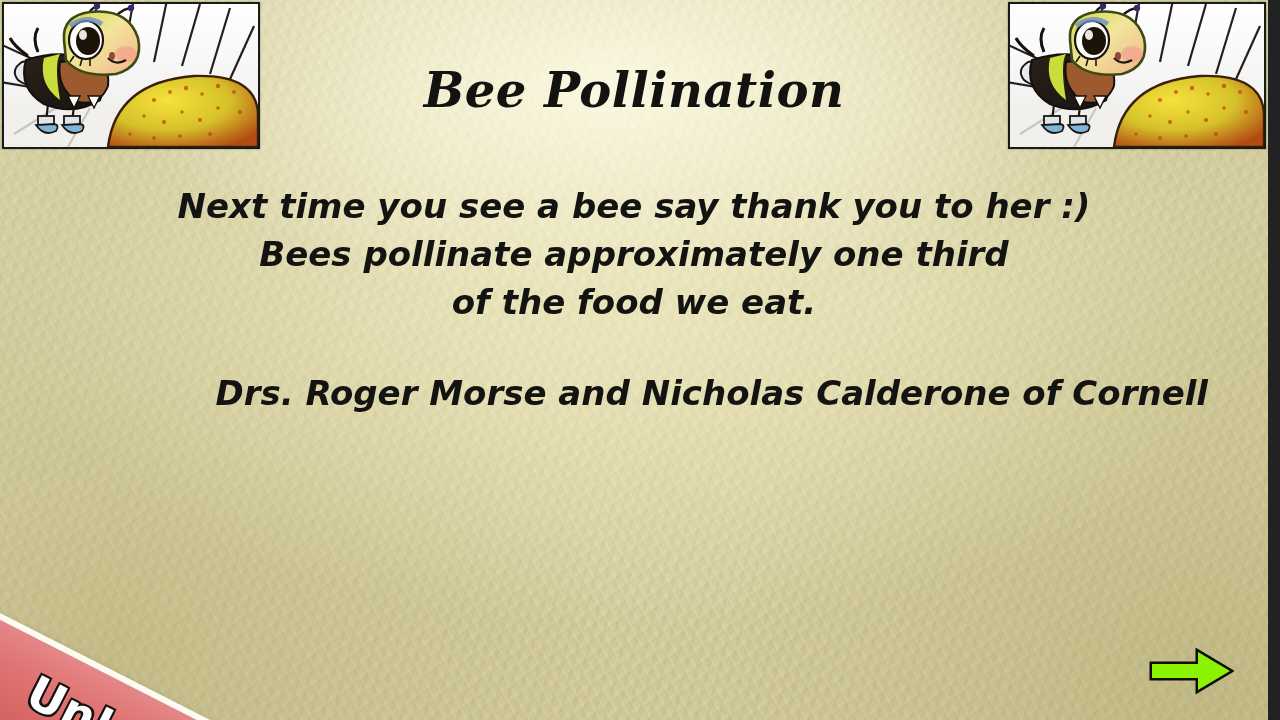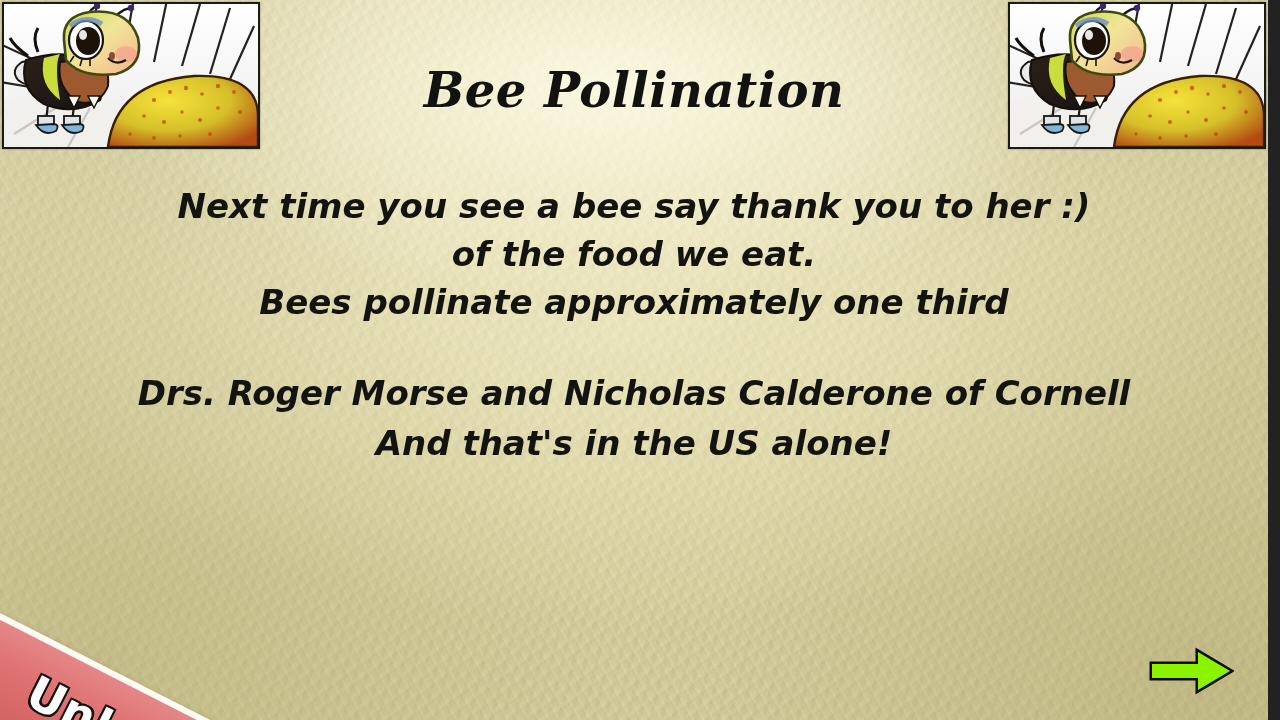--- a/index.html
+++ b/index.html
@@ -58,21 +58,21 @@
   
   #body-copy {
     position: absolute;
     left: 60px; right: 60px;
     top: 182px;
     text-align: center;
     color: #131311;
   }
   .para { font-weight: bold; font-style: italic; }
   .para.p1 { font-size: 34px; line-height: 48px; }
-  .para.p2 { font-size: 34px; line-height: 50px; margin-top: 42px; }
+  .para.p2 { font-size: 34px; line-height: 50px; margin-top: 42px; text-align: right; }
   .para .line { display: block; white-space: nowrap; }
 
   
   #ribbon-wrap {
     position: absolute;
     left: -40px;
     top: 420px;
     width: 620px;
     height: 300px;
     pointer-events: none;
@@ -311,26 +311,25 @@
         <path d="M58 121 q8 12 20 6 q4 -6 -2 -7 Z" fill="#7fb6d8" stroke="#1a1512" stroke-width="1.8"></path>
       </g>
     </svg>
   </div>
 
   <div id="title">Bee Pollination</div>
 
   <div id="body-copy">
     <div class="para p1">
       <span class="line">Next time you see a bee say thank you to her :)</span>
+      <span class="line">Bees pollinate approximately one third</span>
       <span class="line">of the food we eat.</span>
-      <span class="line">Bees pollinate approximately one third</span>
     </div>
     <div class="para p2">
       <span class="line">Drs. Roger Morse and Nicholas Calderone of Cornell</span>
-      <span class="line">And that's in the US alone!</span>
     </div>
   </div>
 
   <div id="ribbon-wrap">
     <div id="ribbon">
       <span id="ribbon-label">Unlock facts!</span>
     </div>
   </div>
 
   <div id="next-arrow">

